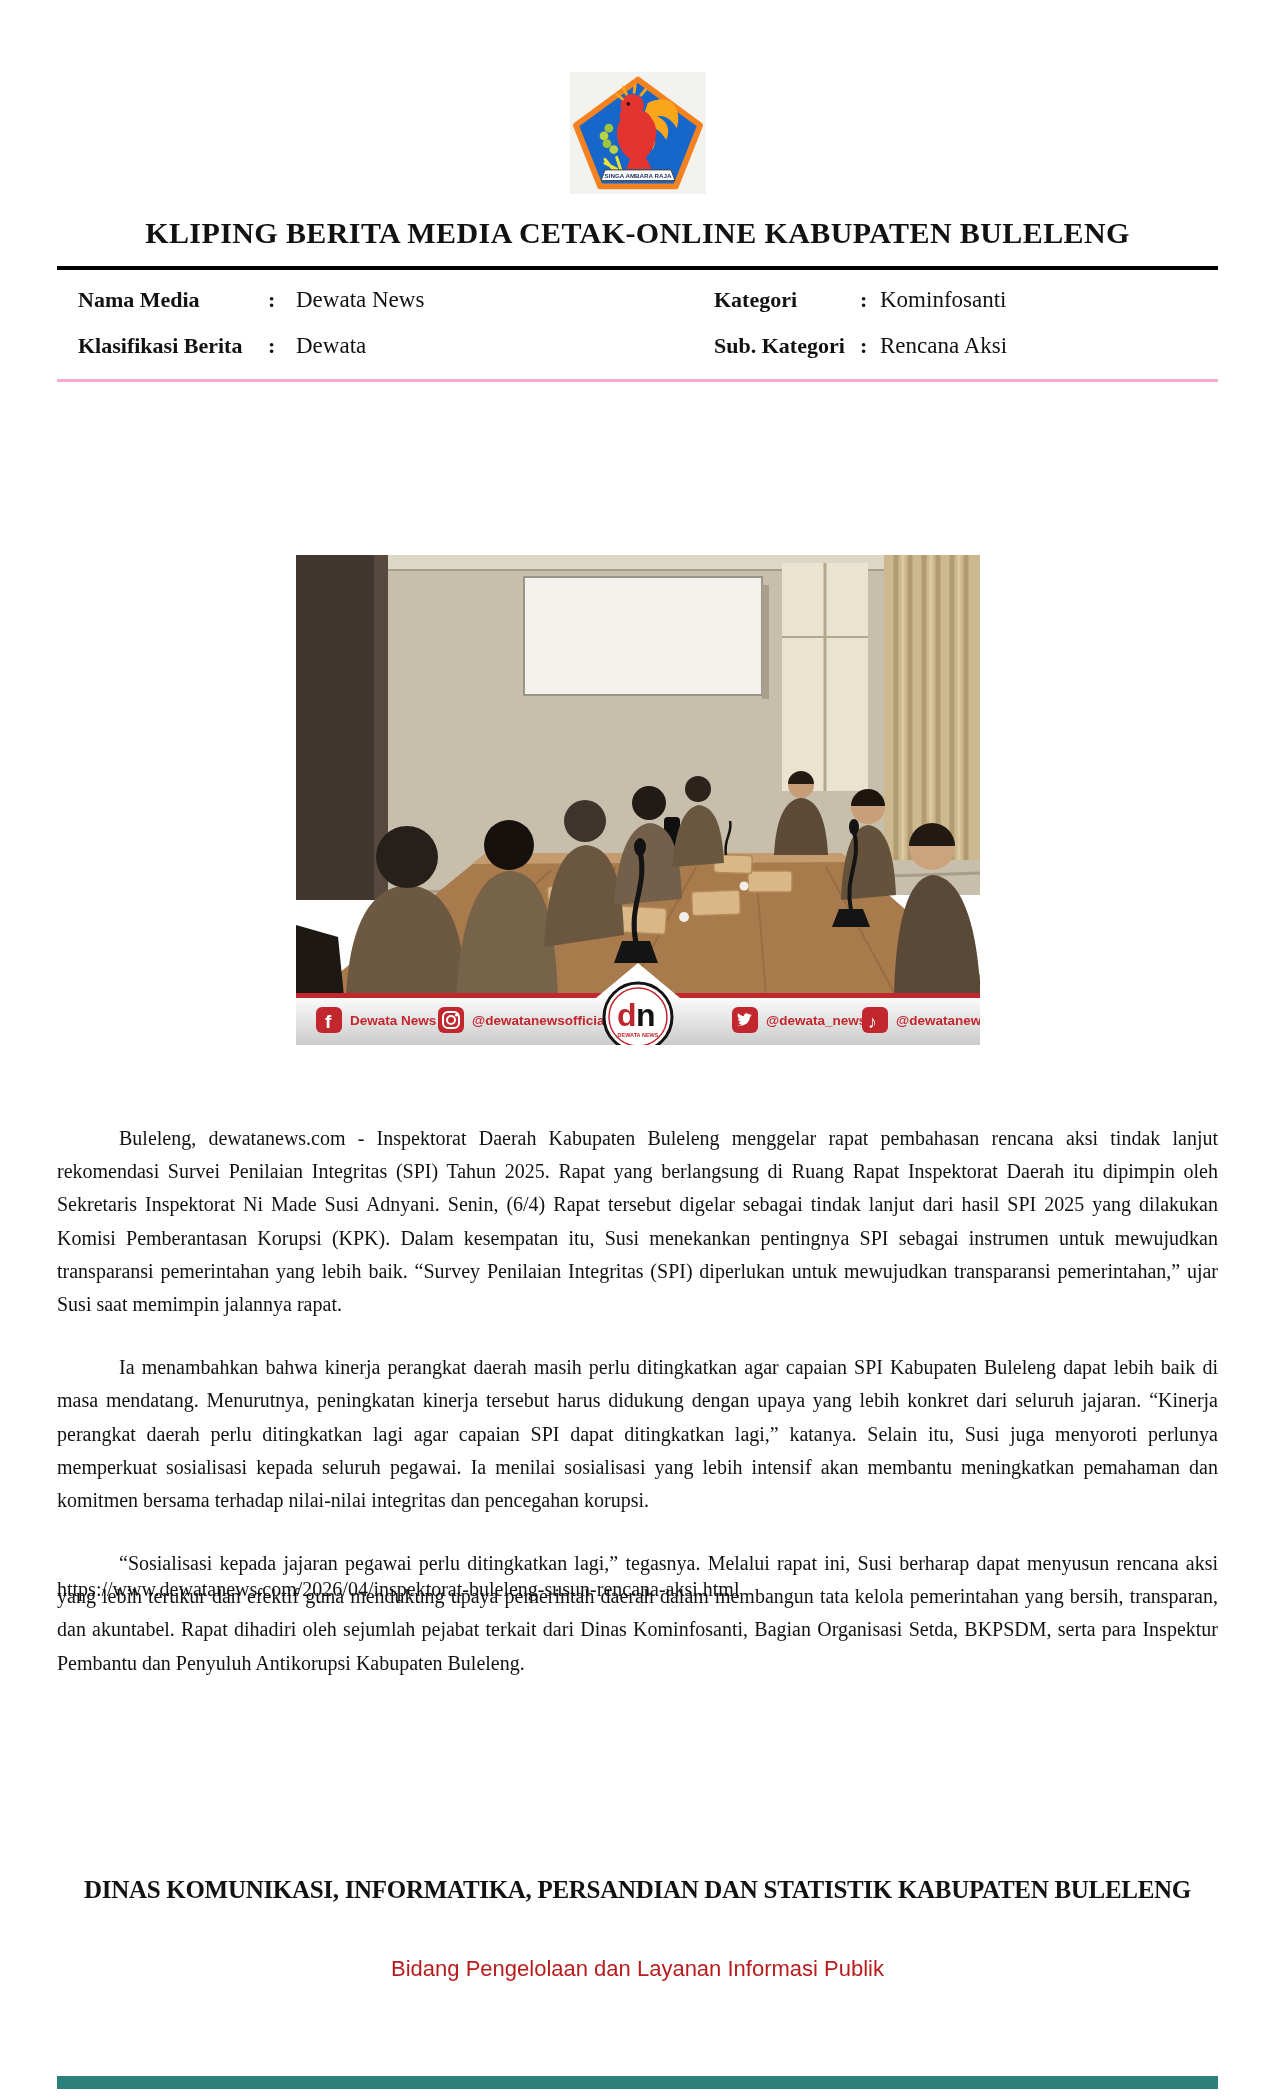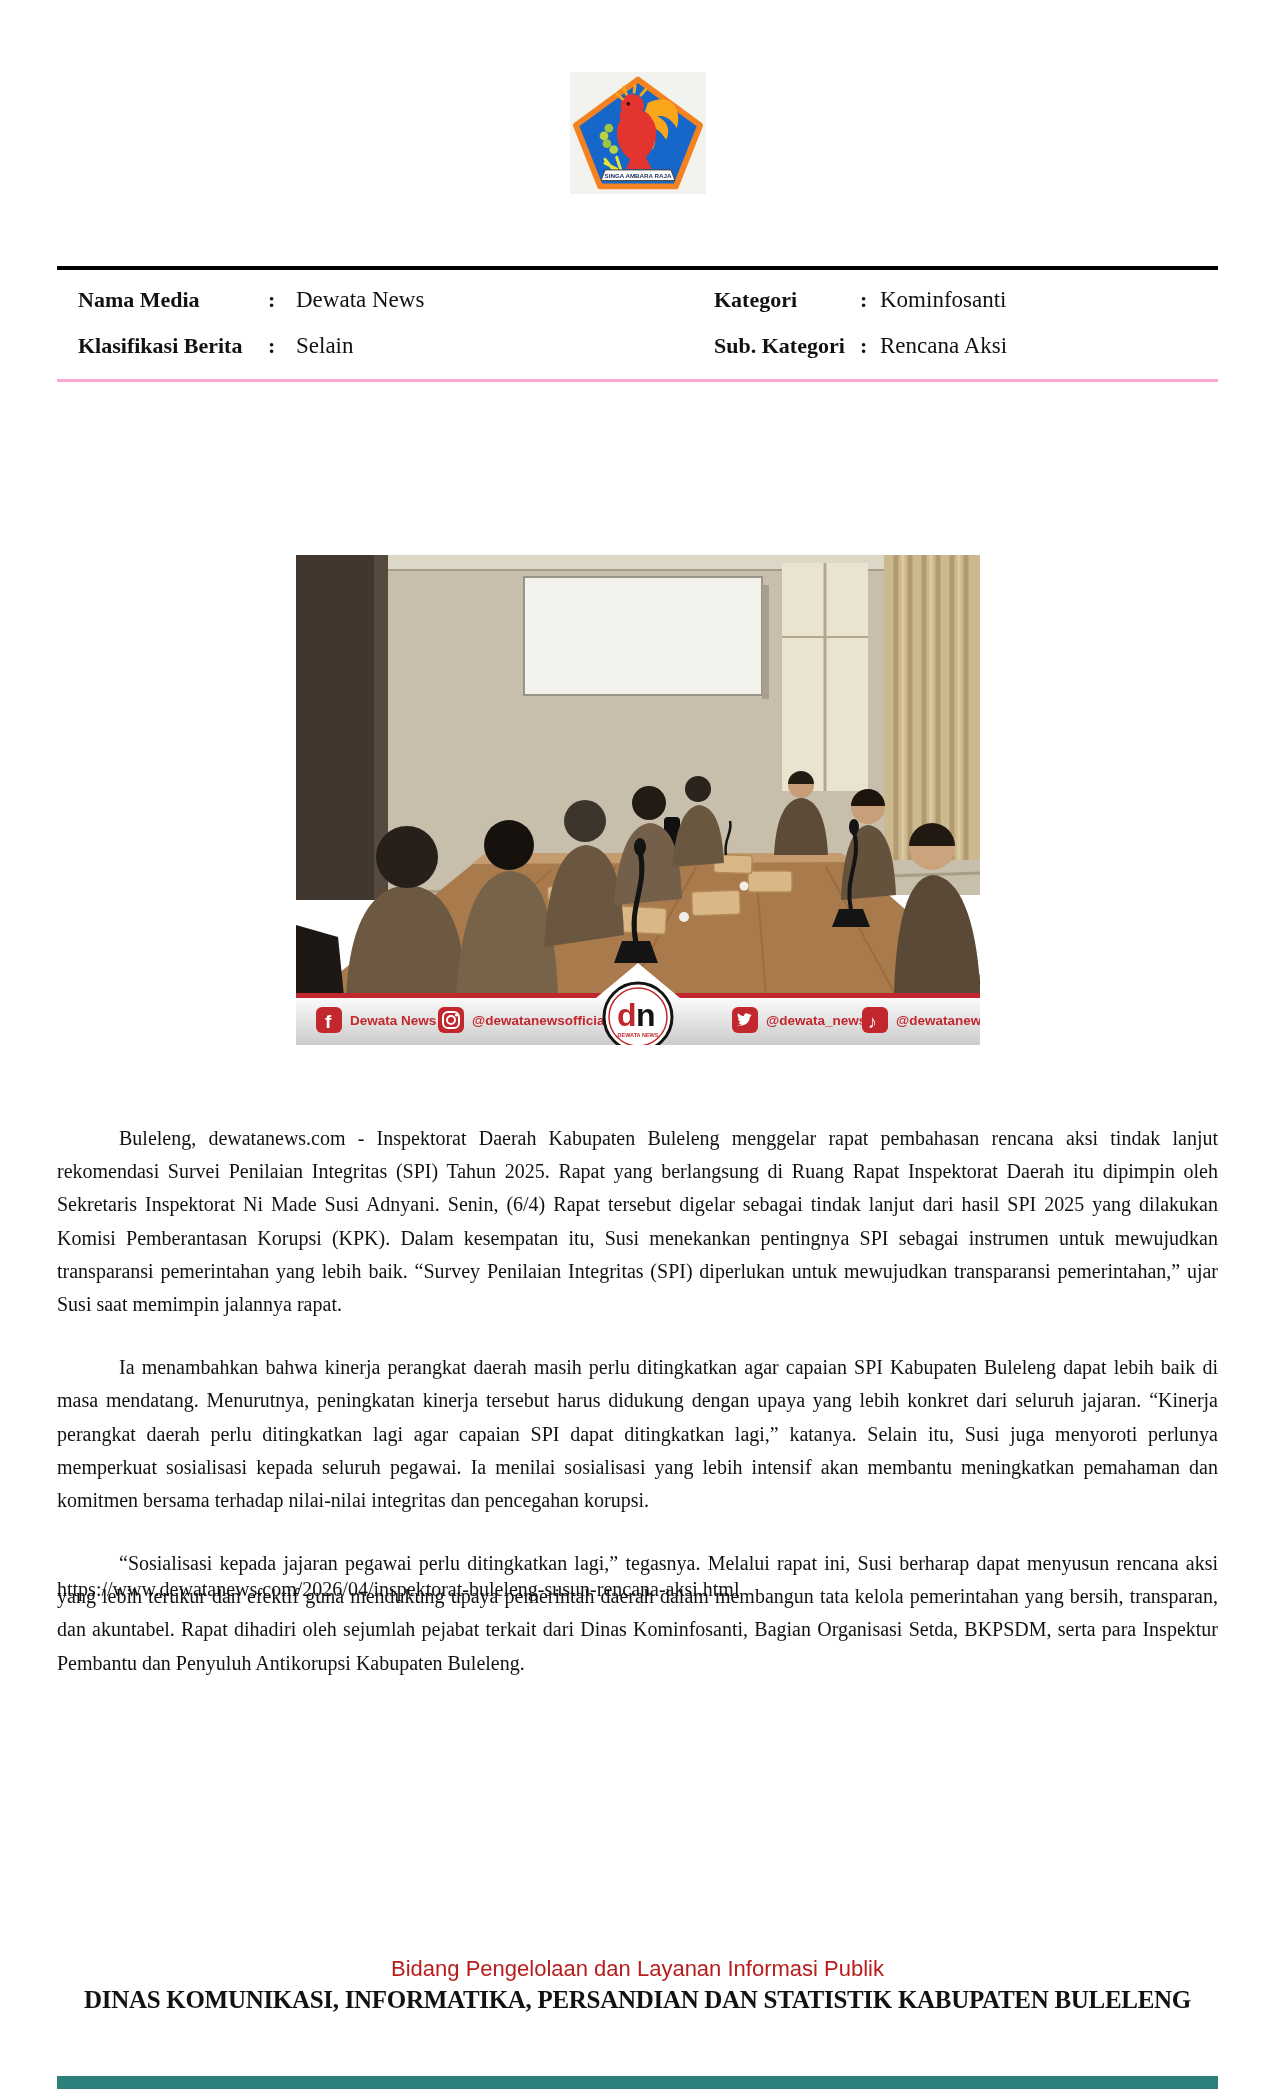--- a/index.html
+++ b/index.html
@@ -28,21 +28,21 @@
   .photo{position:absolute;left:296px;top:555px;width:684px;height:490px;}
   .body-text{position:absolute;left:57px;top:1122px;width:1161px;
              font-size:20px;line-height:1.66;text-align:justify;}
   .body-text p{margin:0 0 30px 0;text-indent:62px;}
   .article-url{position:absolute;left:57px;top:1578px;width:1161px;
                font-size:20px;font-weight:normal;}
 
   
   .footer-line1{position:absolute;left:0;top:1956px;width:100%;text-align:center;
                 font-family:"Liberation Sans",sans-serif;font-size:22px;color:#b91c1c;}
-  .footer-line2{position:absolute;left:0;top:1986px;width:100%;text-align:center;
+  .footer-line2{position:absolute;left:0;top:1876px;width:100%;text-align:center;
                 font-size:25px;font-weight:bold;letter-spacing:-.3px;}
   .accent-bar{position:absolute;left:57px;top:2076px;width:1161px;height:13px;}
 
   svg text{font-family:"Liberation Sans",sans-serif;}
 </style>
 </head>
 <body>
 
 <div id="page">
 
@@ -67,34 +67,35 @@
         <circle cx="38" cy="72" r="4.5" fill="#9fc43d"></circle>
           <circle cx="45" cy="78" r="4.5" fill="#b9d344"></circle>
         <path d="M44,98 l-8,-10 M48,98 l-12,-6 M52,98 l-4,-12" stroke="#e8e337" stroke-width="3" stroke-linecap="round"></path>
       </g>
 
       <polygon points="36,99 104,99 108,110 32,110" fill="#ffffff" stroke="#44403a" stroke-width="1"></polygon>
       <text x="70" y="107.4" font-size="6.4" font-weight="bold" fill="#1a2a5e" text-anchor="middle">SINGA AMBARA RAJA</text>
     </svg>
   </div>
 
+  <div class="doc-title">KLIPING BERITA MEDIA CETAK-ONLINE KABUPATEN BULELENG</div>
 
   <div class="meta">
     <div class="mrow">
       <span class="ml-label">Nama Media</span>
       <span class="ml-colon">:</span>
       <span class="ml-value">Dewata News</span>
       <span class="mr-label">Kategori</span>
       <span class="mr-colon">:</span>
       <span class="mr-value">Kominfosanti</span>
     </div>
     <div class="mrow">
       <span class="ml-label">Klasifikasi Berita</span>
       <span class="ml-colon">:</span>
-      <span class="ml-value">Selain</span>
+      <span class="ml-value">Dewata</span>
       <span class="mr-label">Sub. Kategori</span>
       <span class="mr-colon">:</span>
       <span class="mr-value">Rencana Aksi</span>
     </div>
   </div>
 
   <div class="art-title">
   </div>
 
   <div class="photo">

